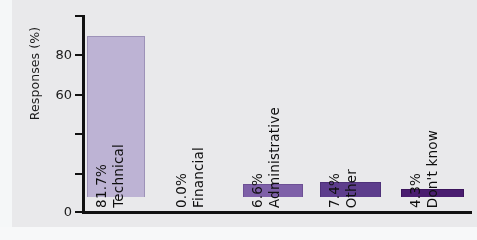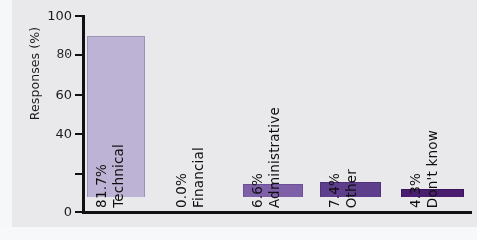--- a/index.html
+++ b/index.html
@@ -120,24 +120,22 @@
 </head>
 <body>
 
 <div id="figure">
 
   <div id="left-strip"></div>
 
   <div id="ylabel">Responses (%)</div>
 
   <div id="ticklabels">
-    <div class="ticklabel" style="top:9px;">100</div>
-    <div class="ticklabel" style="top:48px;font-family:Liberation Mono, monospace;">80</div>
+    <div class="ticklabel" style="top:48px;">80</div>
     <div class="ticklabel" style="top:88px;">60</div>
-    <div class="ticklabel" style="top:127px;">40</div>
     <div class="ticklabel" style="top:205px;">0</div>
   </div>
 
   <div id="yaxis-line"></div>
   <div id="xaxis-line"></div>
 
   <div class="tick" style="top:15px;"></div>
   <div class="tick" style="top:54px;"></div>
   <div class="tick" style="top:94px;"></div>
   <div class="tick" style="top:133px;"></div>

